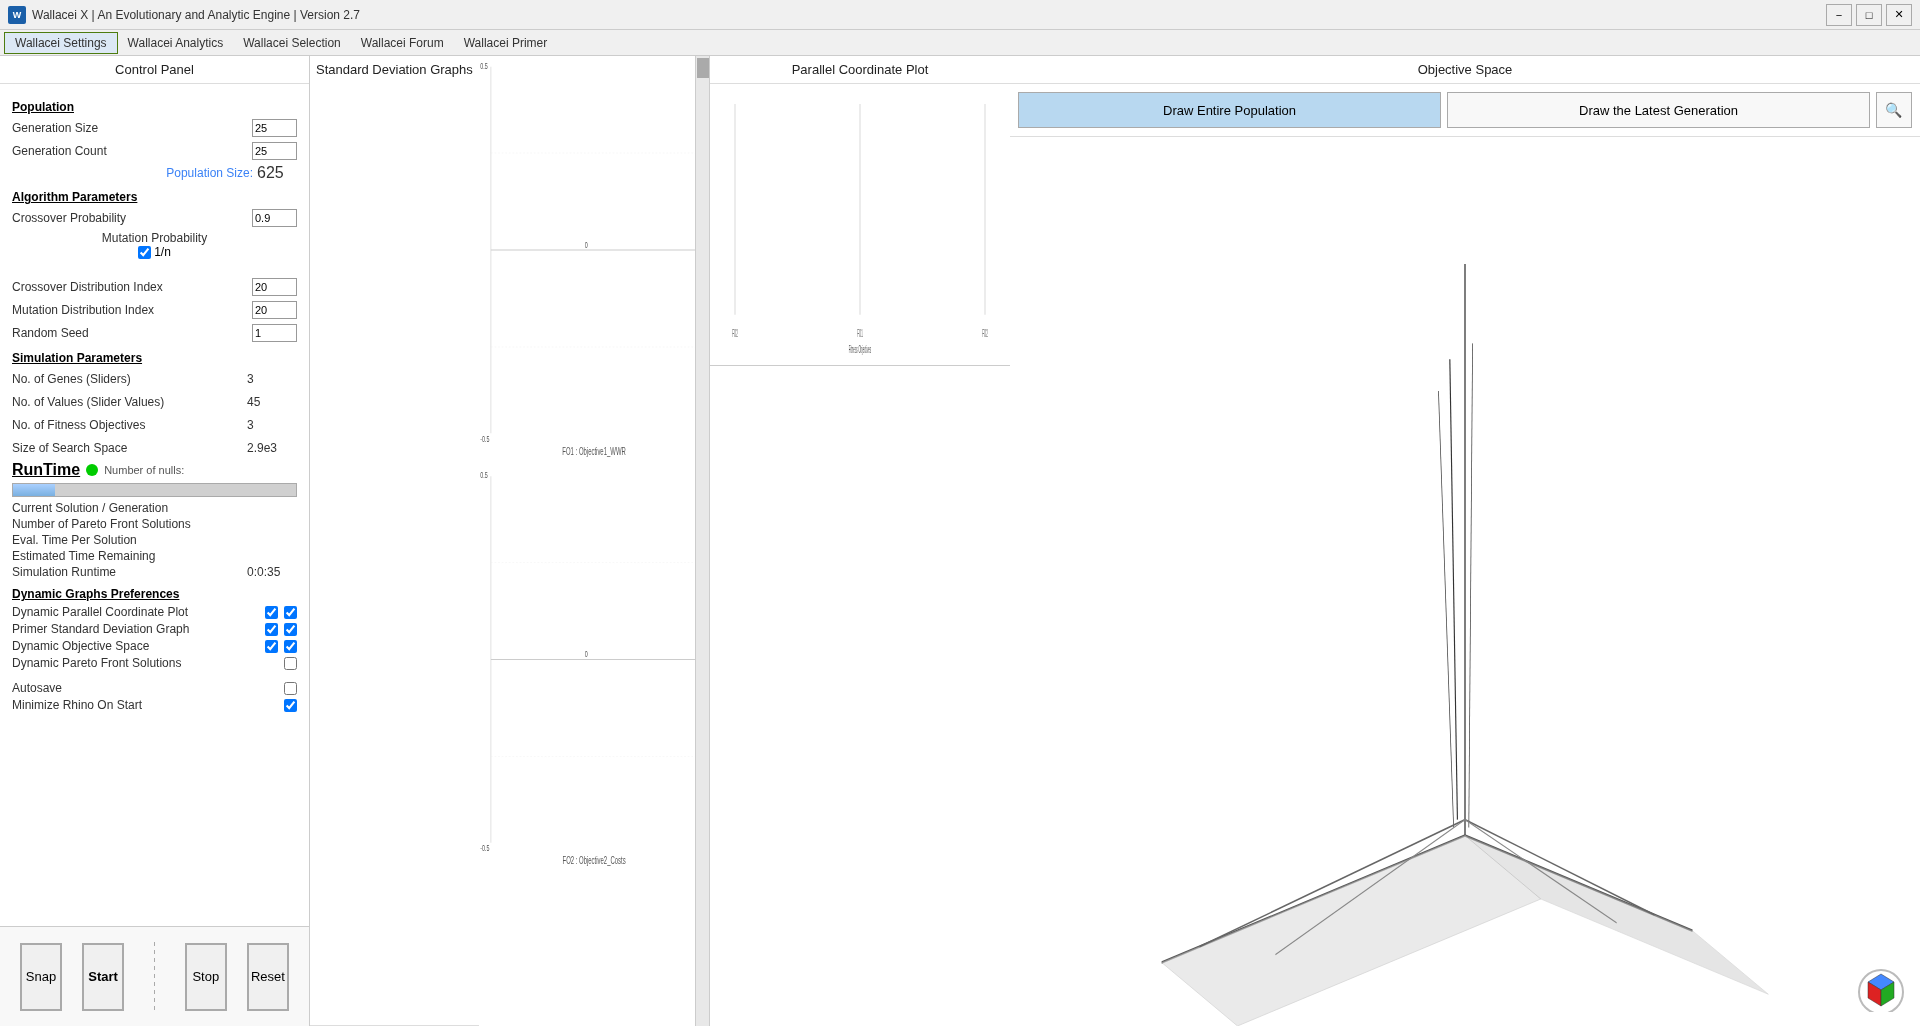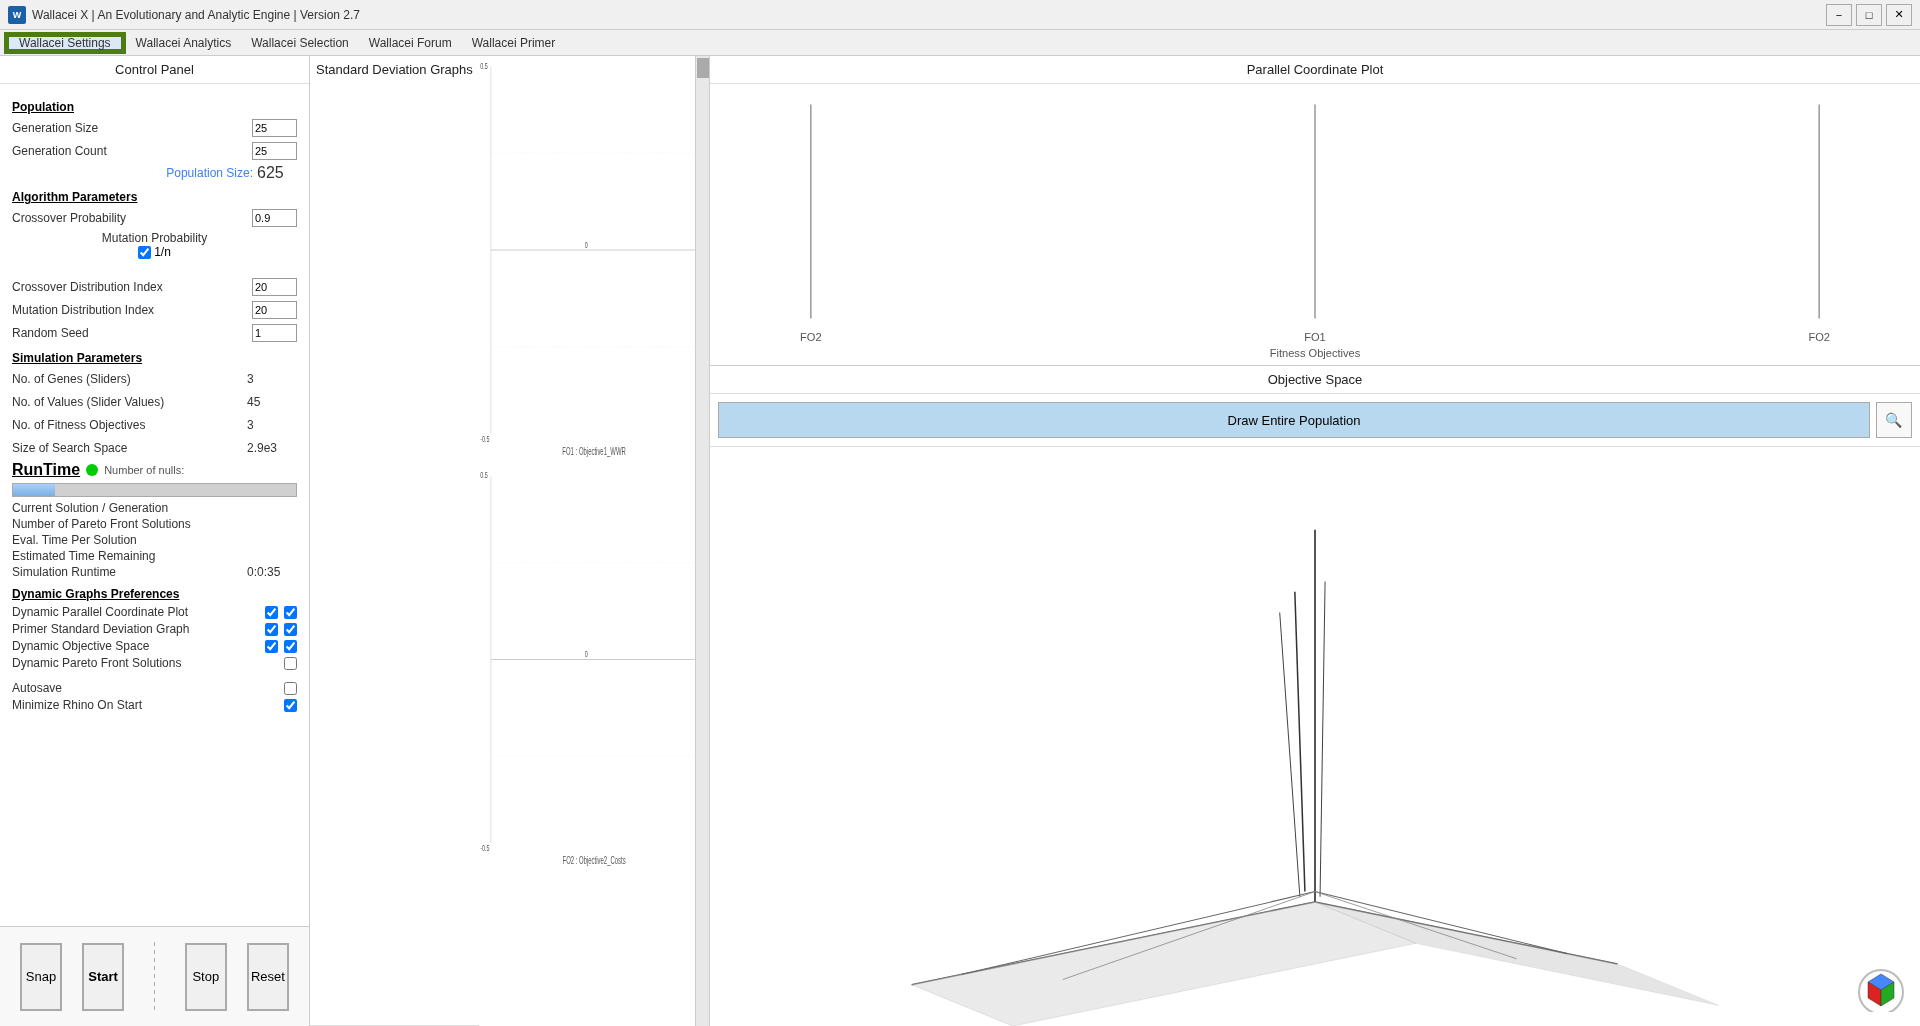--- a/index.html
+++ b/index.html
@@ -58,21 +58,21 @@
       padding: 2px 10px;
       cursor: pointer;
       font-size: 12px;
       color: #333;
       height: 22px;
       display: flex;
       align-items: center;
     }
     .menu-item:first-child {
       background: #dce8f5;
-      border: 5px solid #4d7c0f;
+      border: 1px solid #4d7c0f;
     }
     
     .main-layout {
       display: flex;
       height: calc(1026px - 56px);
     }
     
     .left-panel {
       width: 310px;
       min-width: 310px;
@@ -301,21 +301,20 @@
     
     .graph-svg {
       width: 100%;
       height: 100%;
     }
     
     .right-panel {
       flex: 1;
       background: #fff;
       display: flex;
-      flex-direction: column;
     }
     .right-top {
       height: 310px;
       border-bottom: 1px solid #ccc;
       display: flex;
       flex-direction: column;
     }
     .right-bottom {
       flex: 1;
       display: flex;
@@ -620,20 +619,21 @@
           <text x="1100" y="252" font-size="11" fill="#555" text-anchor="middle">FO2</text>
           <text x="600" y="268" font-size="11" fill="#555" text-anchor="middle">Fitness Objectives</text>
         </svg>
       </div>
     </div>
 
     <div class="right-bottom">
       <div class="objective-space-title">Objective Space</div>
       <div class="objective-buttons">
         <button class="obj-btn obj-btn-draw-entire">Draw Entire Population</button>
+        <button class="obj-btn obj-btn-draw-latest">Draw the Latest Generation</button>
         <button class="obj-btn-search">
           <span>🔍</span>
         </button>
       </div>
       <div class="obj-chart-area">
         <svg width="100%" height="100%" viewBox="0 0 1200 560" preserveAspectRatio="none">
 
           <line x1="600" y1="80" x2="600" y2="440" stroke="#555" stroke-width="2"></line>
 
           <line x1="600" y1="440" x2="200" y2="520" stroke="#555" stroke-width="1.5"></line>

